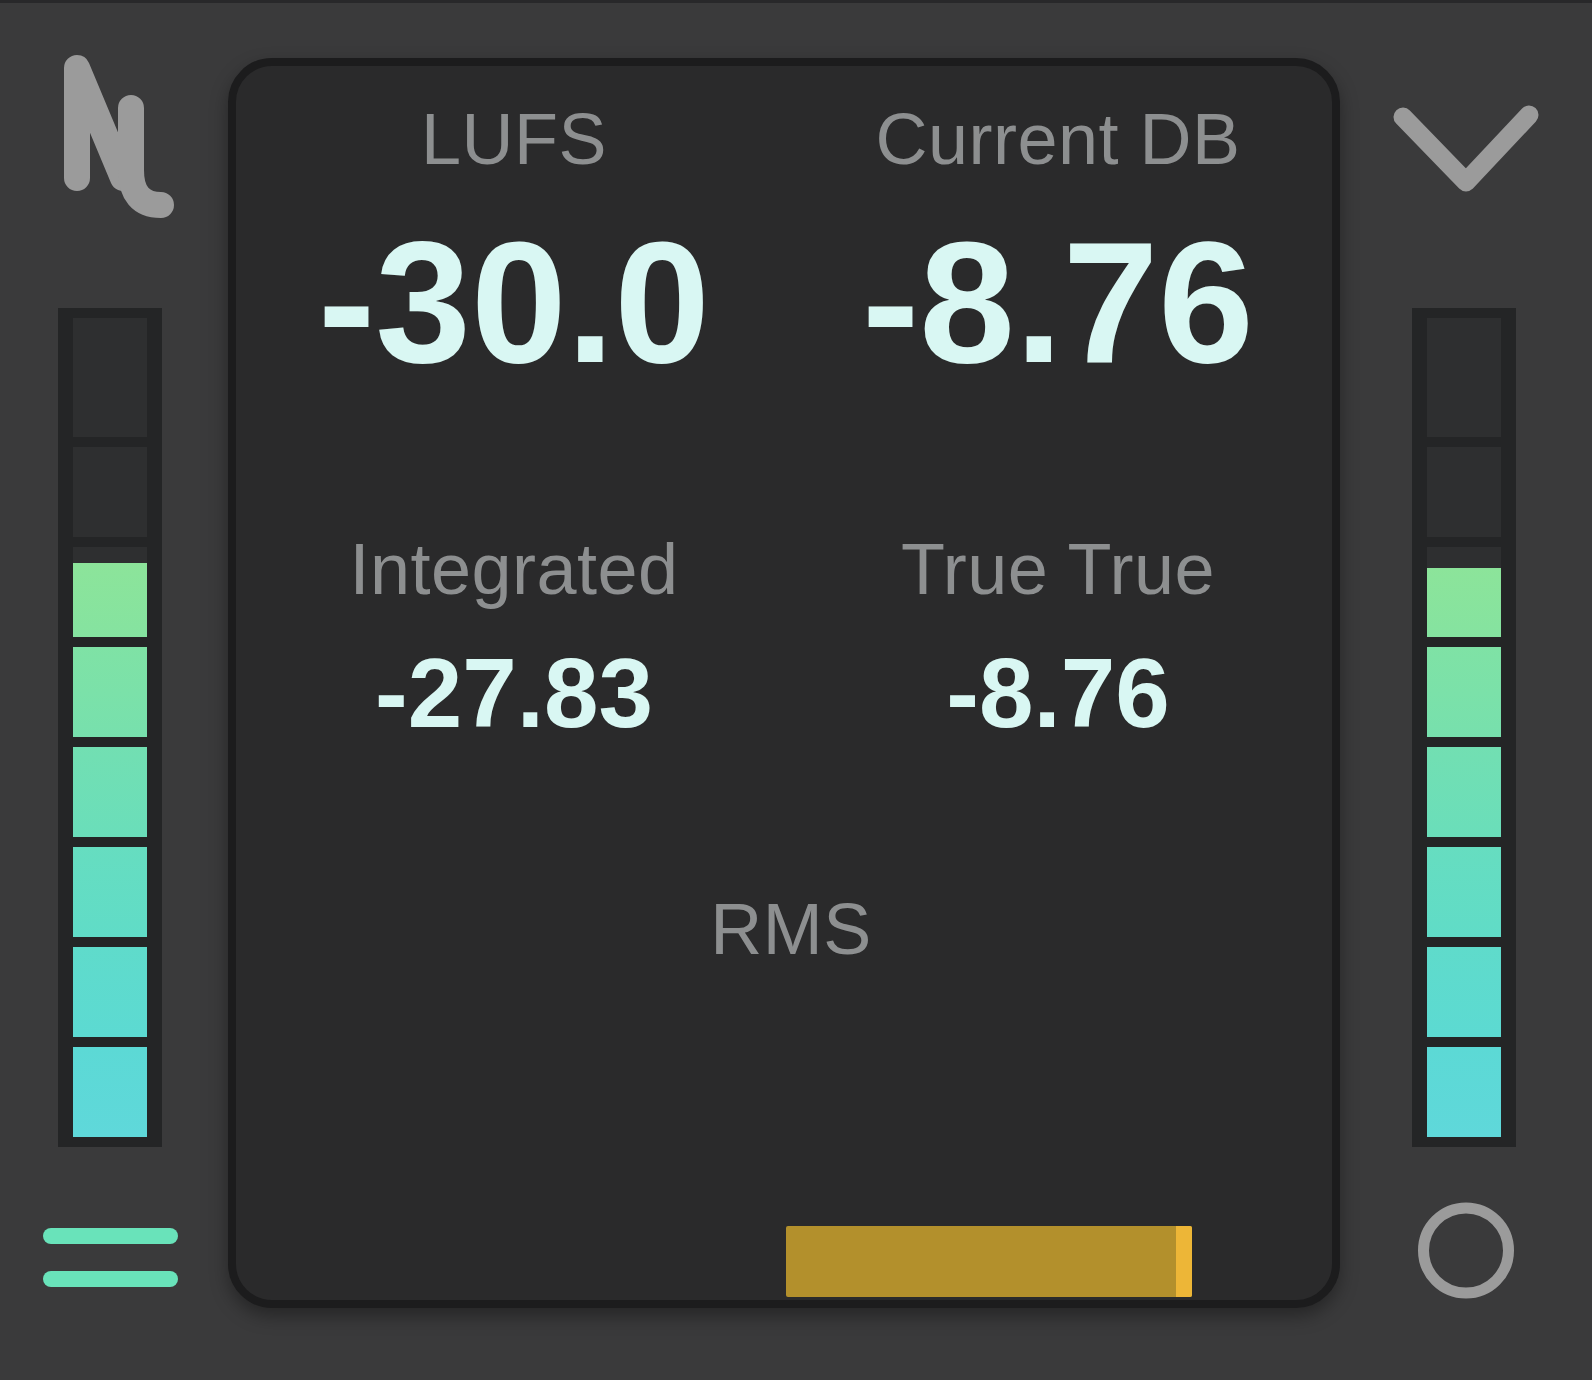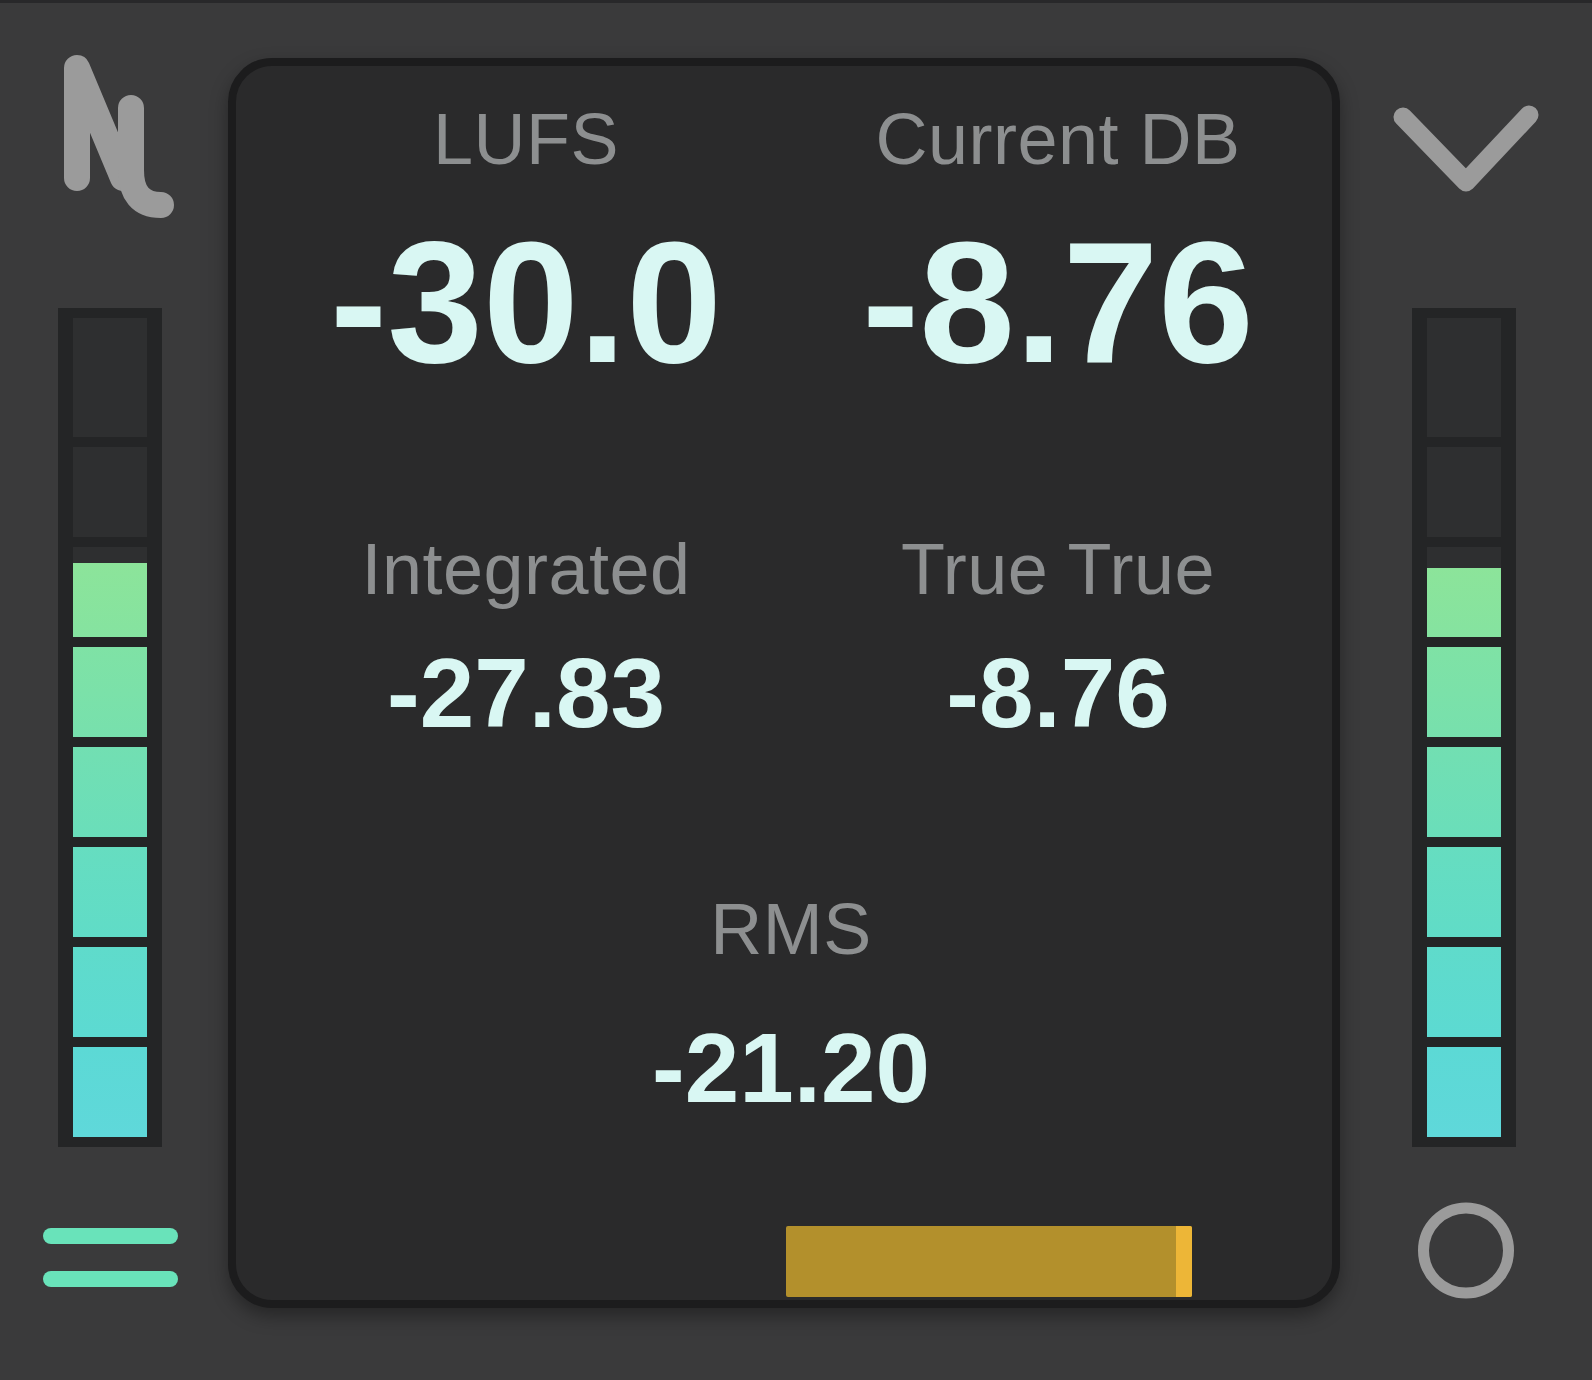--- a/index.html
+++ b/index.html
@@ -21,21 +21,21 @@
     box-sizing:border-box;
     background:var(--panel-bg,#2a2a2b);
     border:8px solid var(--panel-border,#1c1c1d);
     border-radius:44px;
     box-shadow:0 8px 18px rgba(0,0,0,0.35);
   }
   .panel .txt{position:absolute;line-height:1;text-align:center;white-space:nowrap;}
   .lbl{font-size:72px;font-weight:500;color:var(--label-gray,#8d8f90);letter-spacing:0.5px;}
   .val-xl{font-size:172px;font-weight:700;color:var(--value-cyan,#d9f7f3);}
   .val-md{font-size:98px;font-weight:700;color:var(--value-cyan,#d9f7f3);}
-  .col-l{left:16px;width:50%;}
+  .col-l{left:4px;width:50%;}
   .col-r{left:50%;width:50%;}
   .col-c{left:7px;width:100%;}
   .row-lbl1{top:37px;}
   .row-val1{top:150px;}
   .row-lbl2{top:467px;}
   .row-val2{top:578px;}
   .row-lbl3{top:827px;}
   .row-val3{top:953px;}
   
   .progress{
@@ -121,21 +121,20 @@
     <div class="txt lbl col-r row-lbl1">Current DB</div>
     <div class="txt val-xl col-l row-val1">-30.0</div>
     <div class="txt val-xl col-r row-val1">-8.76</div>
 
     <div class="txt lbl col-l row-lbl2">Integrated</div>
     <div class="txt lbl col-r row-lbl2">True True</div>
     <div class="txt val-md col-l row-val2">-27.83</div>
     <div class="txt val-md col-r row-val2">-8.76</div>
 
     <div class="txt lbl col-c row-lbl3">RMS</div>
-    <div class="txt val-md col-c row-val3">-21.20</div>
 
     <div class="progress">
       <div class="progress-tip"></div>
     </div>
   </div>
 
   <div class="equals">
     <div class="bar b1"></div>
     <div class="bar b2"></div>
   </div>

